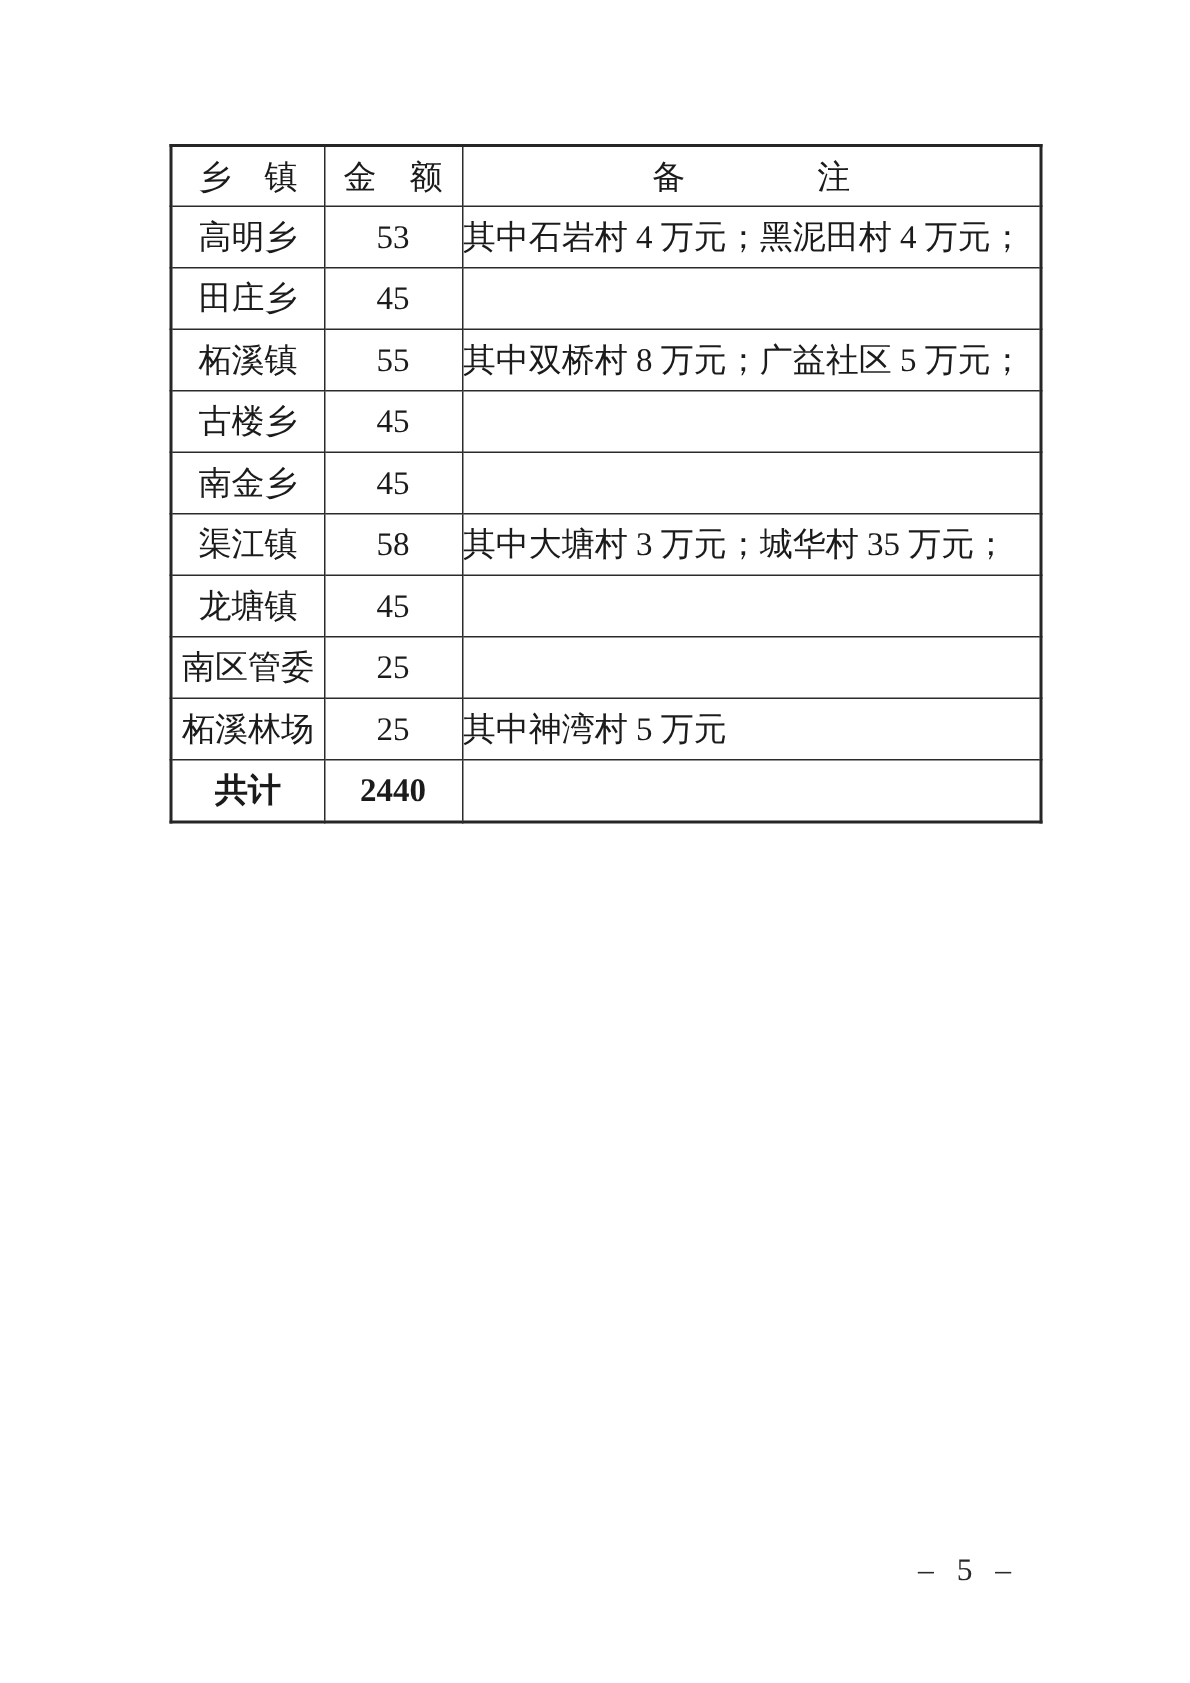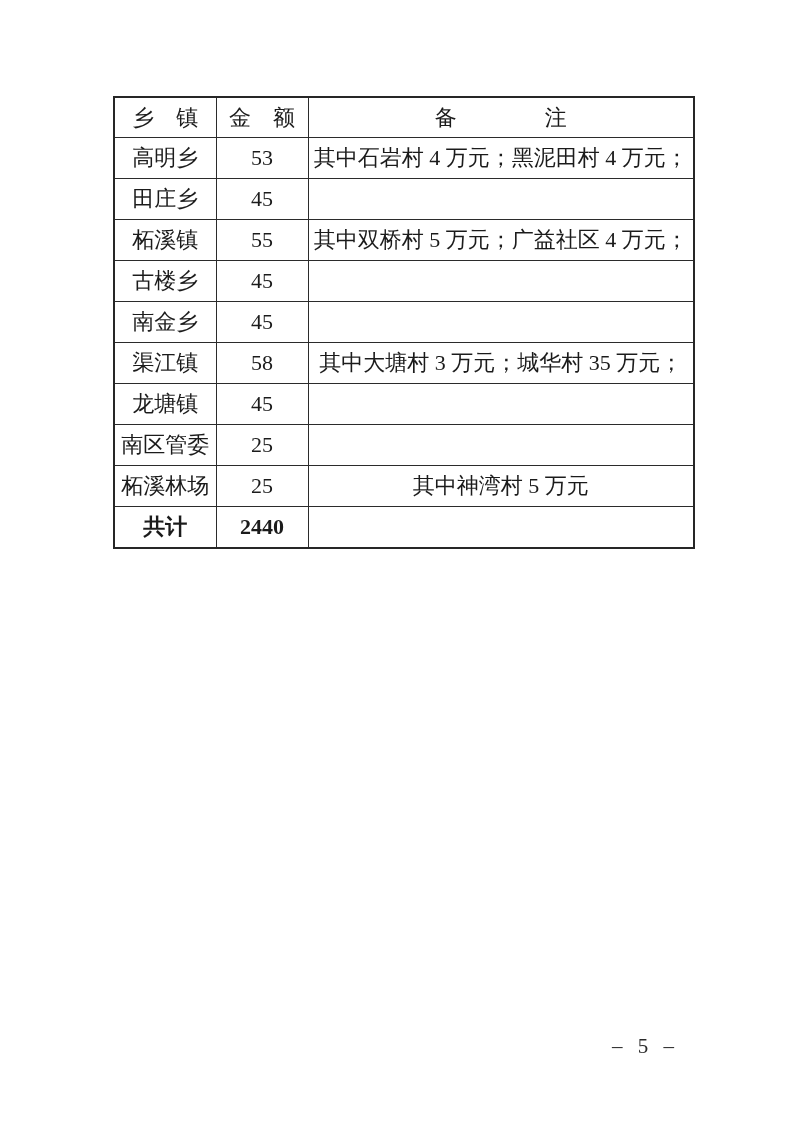--- a/index.html
+++ b/index.html
@@ -43,21 +43,21 @@
   .col-amount { width: 92px;  }
   .col-remark { width: 386px; }
   td.town-cell, th.town-head {
     text-align: center;
   }
   td.amount-cell, th.amount-head {
     text-align: center;
     font-family: Liberation Serif, serif;
   }
   td.remark-cell, th.remark-head {
-    text-align: center;
+    text-align: left;
     padding-left: 9px;
   }
   th.remark-head {
     text-align: center;
     padding-left: 0;
   }
   tr.total-row td {
     font-weight: bold;
   }
   .page-number {
@@ -95,21 +95,21 @@
         <td class="remark-cell">其中石岩村 4 万元；黑泥田村 4 万元；</td>
       </tr>
       <tr>
         <td class="town-cell">田庄乡</td>
         <td class="amount-cell">45</td>
         <td class="remark-cell"></td>
       </tr>
       <tr>
         <td class="town-cell">柘溪镇</td>
         <td class="amount-cell">55</td>
-        <td class="remark-cell">其中双桥村 5 万元；广益社区 4 万元；</td>
+        <td class="remark-cell">其中双桥村 8 万元；广益社区 5 万元；</td>
       </tr>
       <tr>
         <td class="town-cell">古楼乡</td>
         <td class="amount-cell">45</td>
         <td class="remark-cell"></td>
       </tr>
       <tr>
         <td class="town-cell">南金乡</td>
         <td class="amount-cell">45</td>
         <td class="remark-cell"></td>

